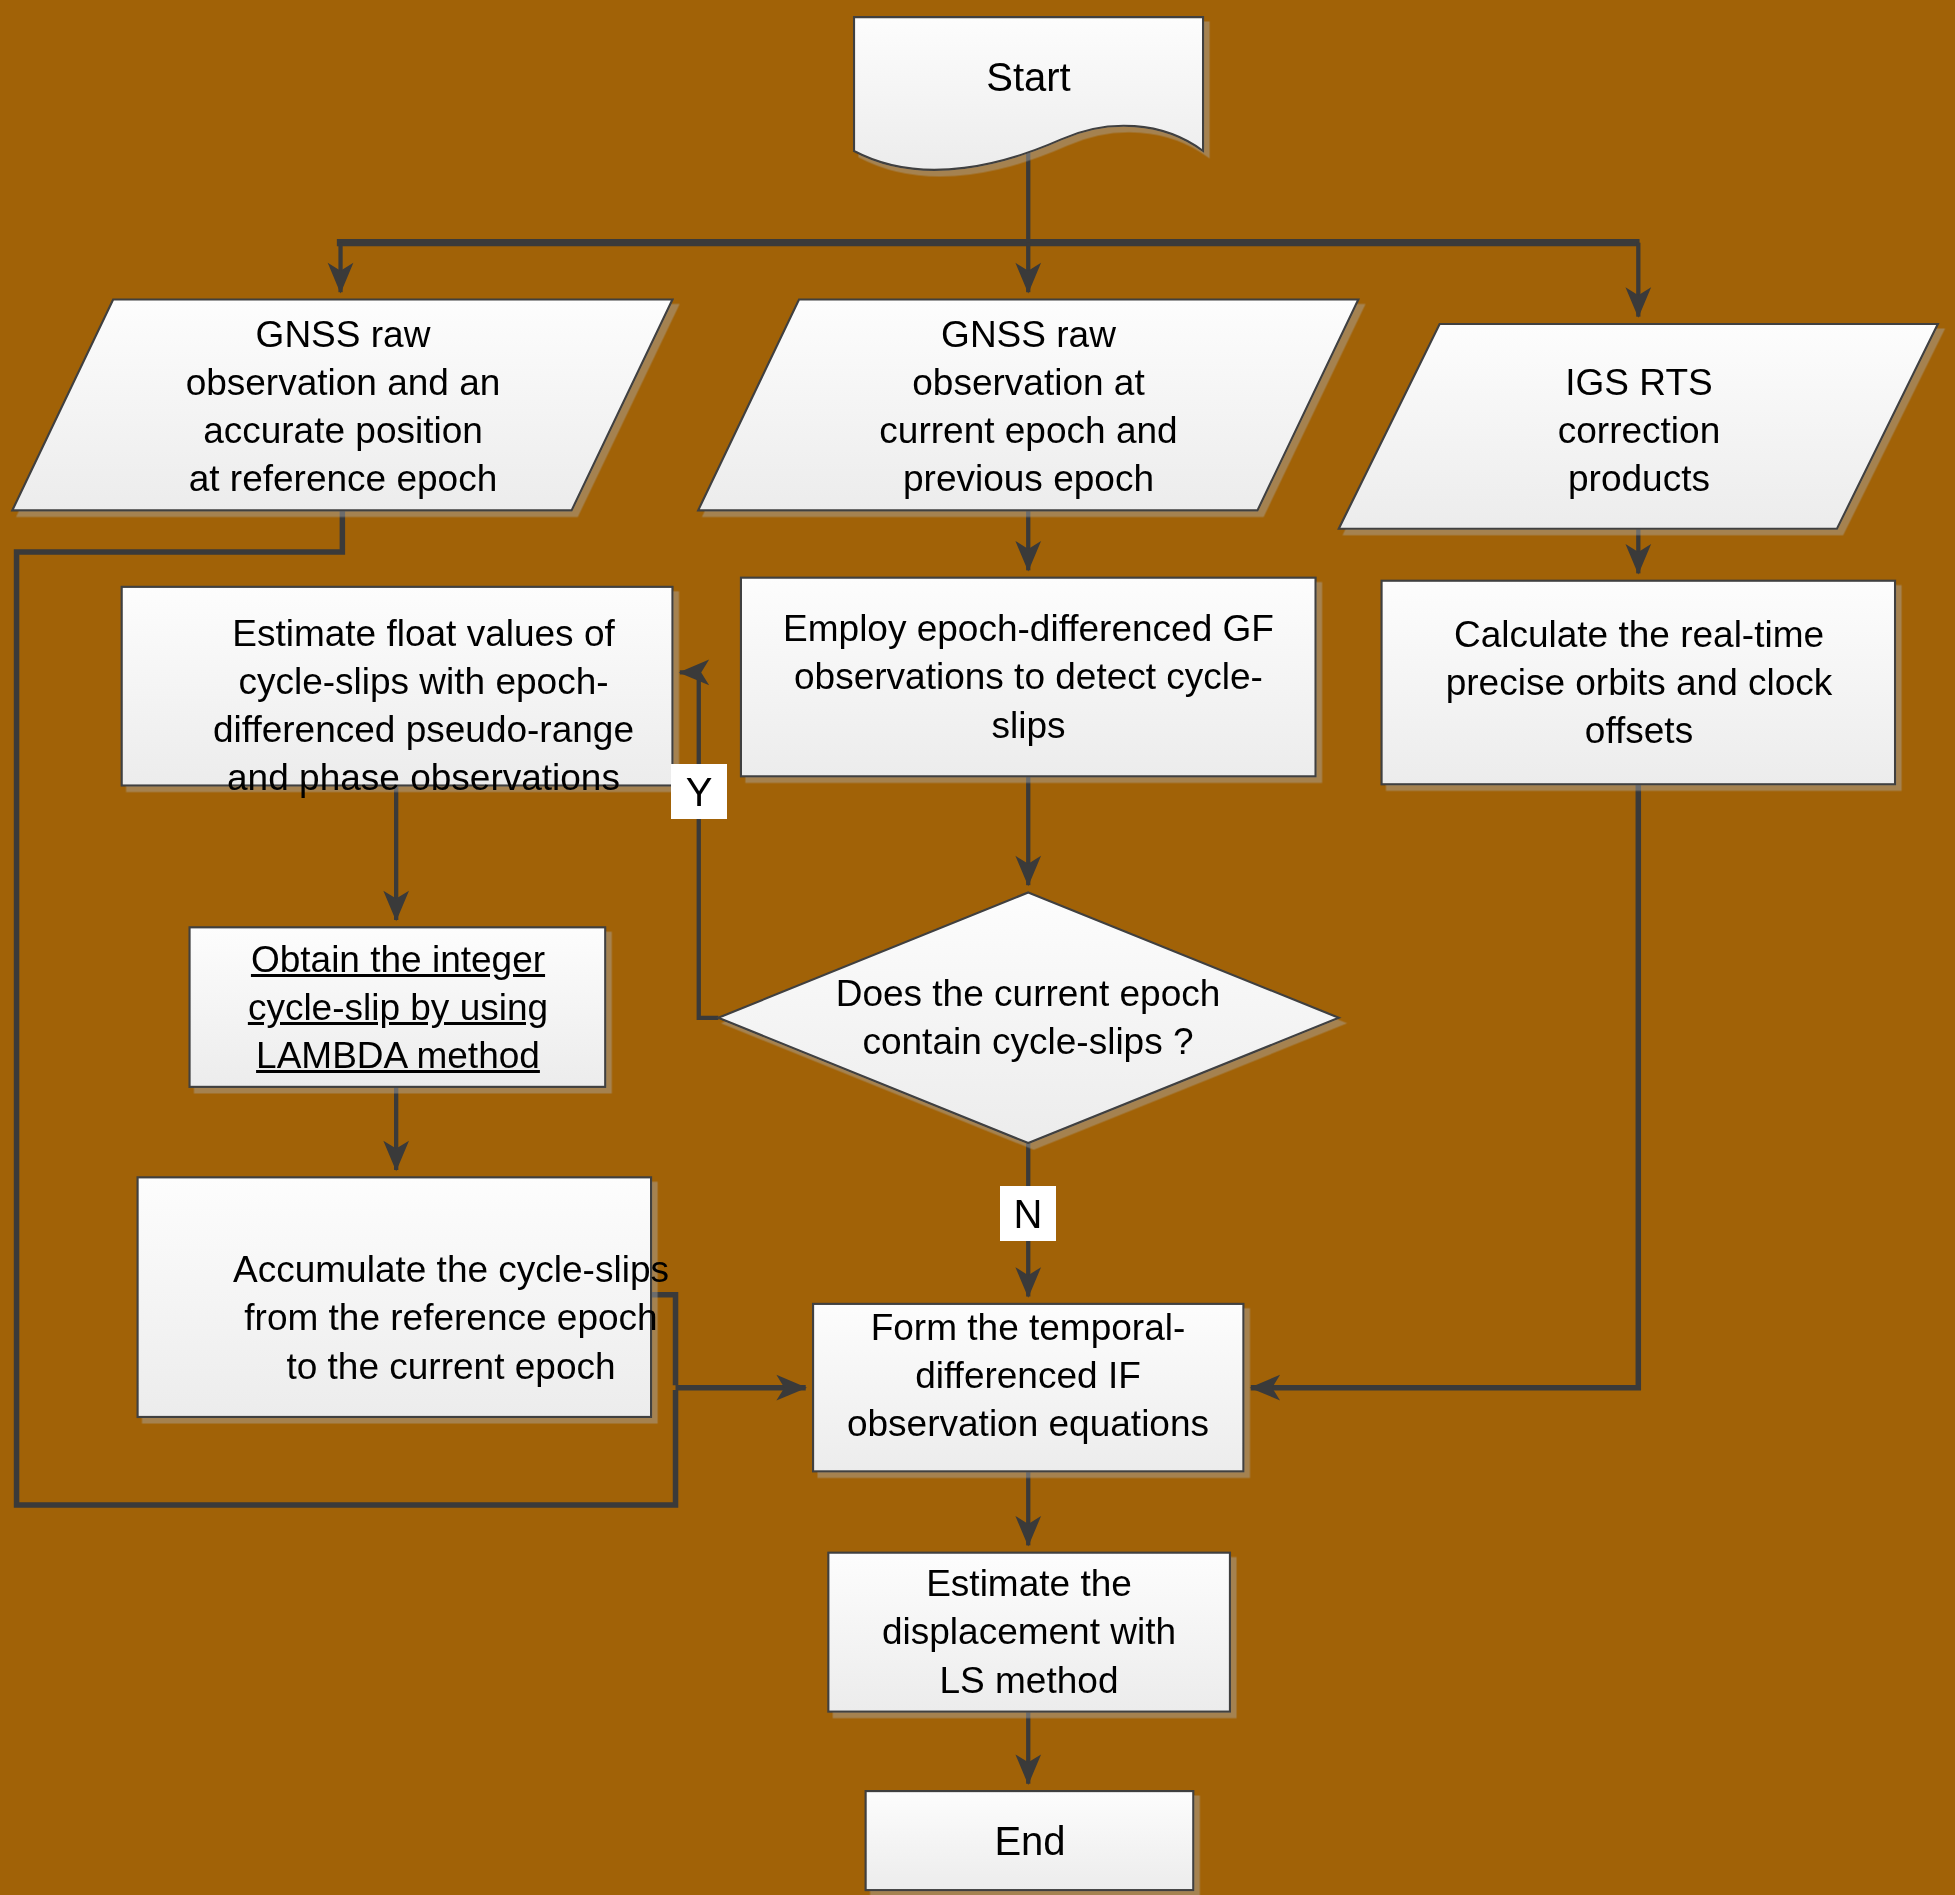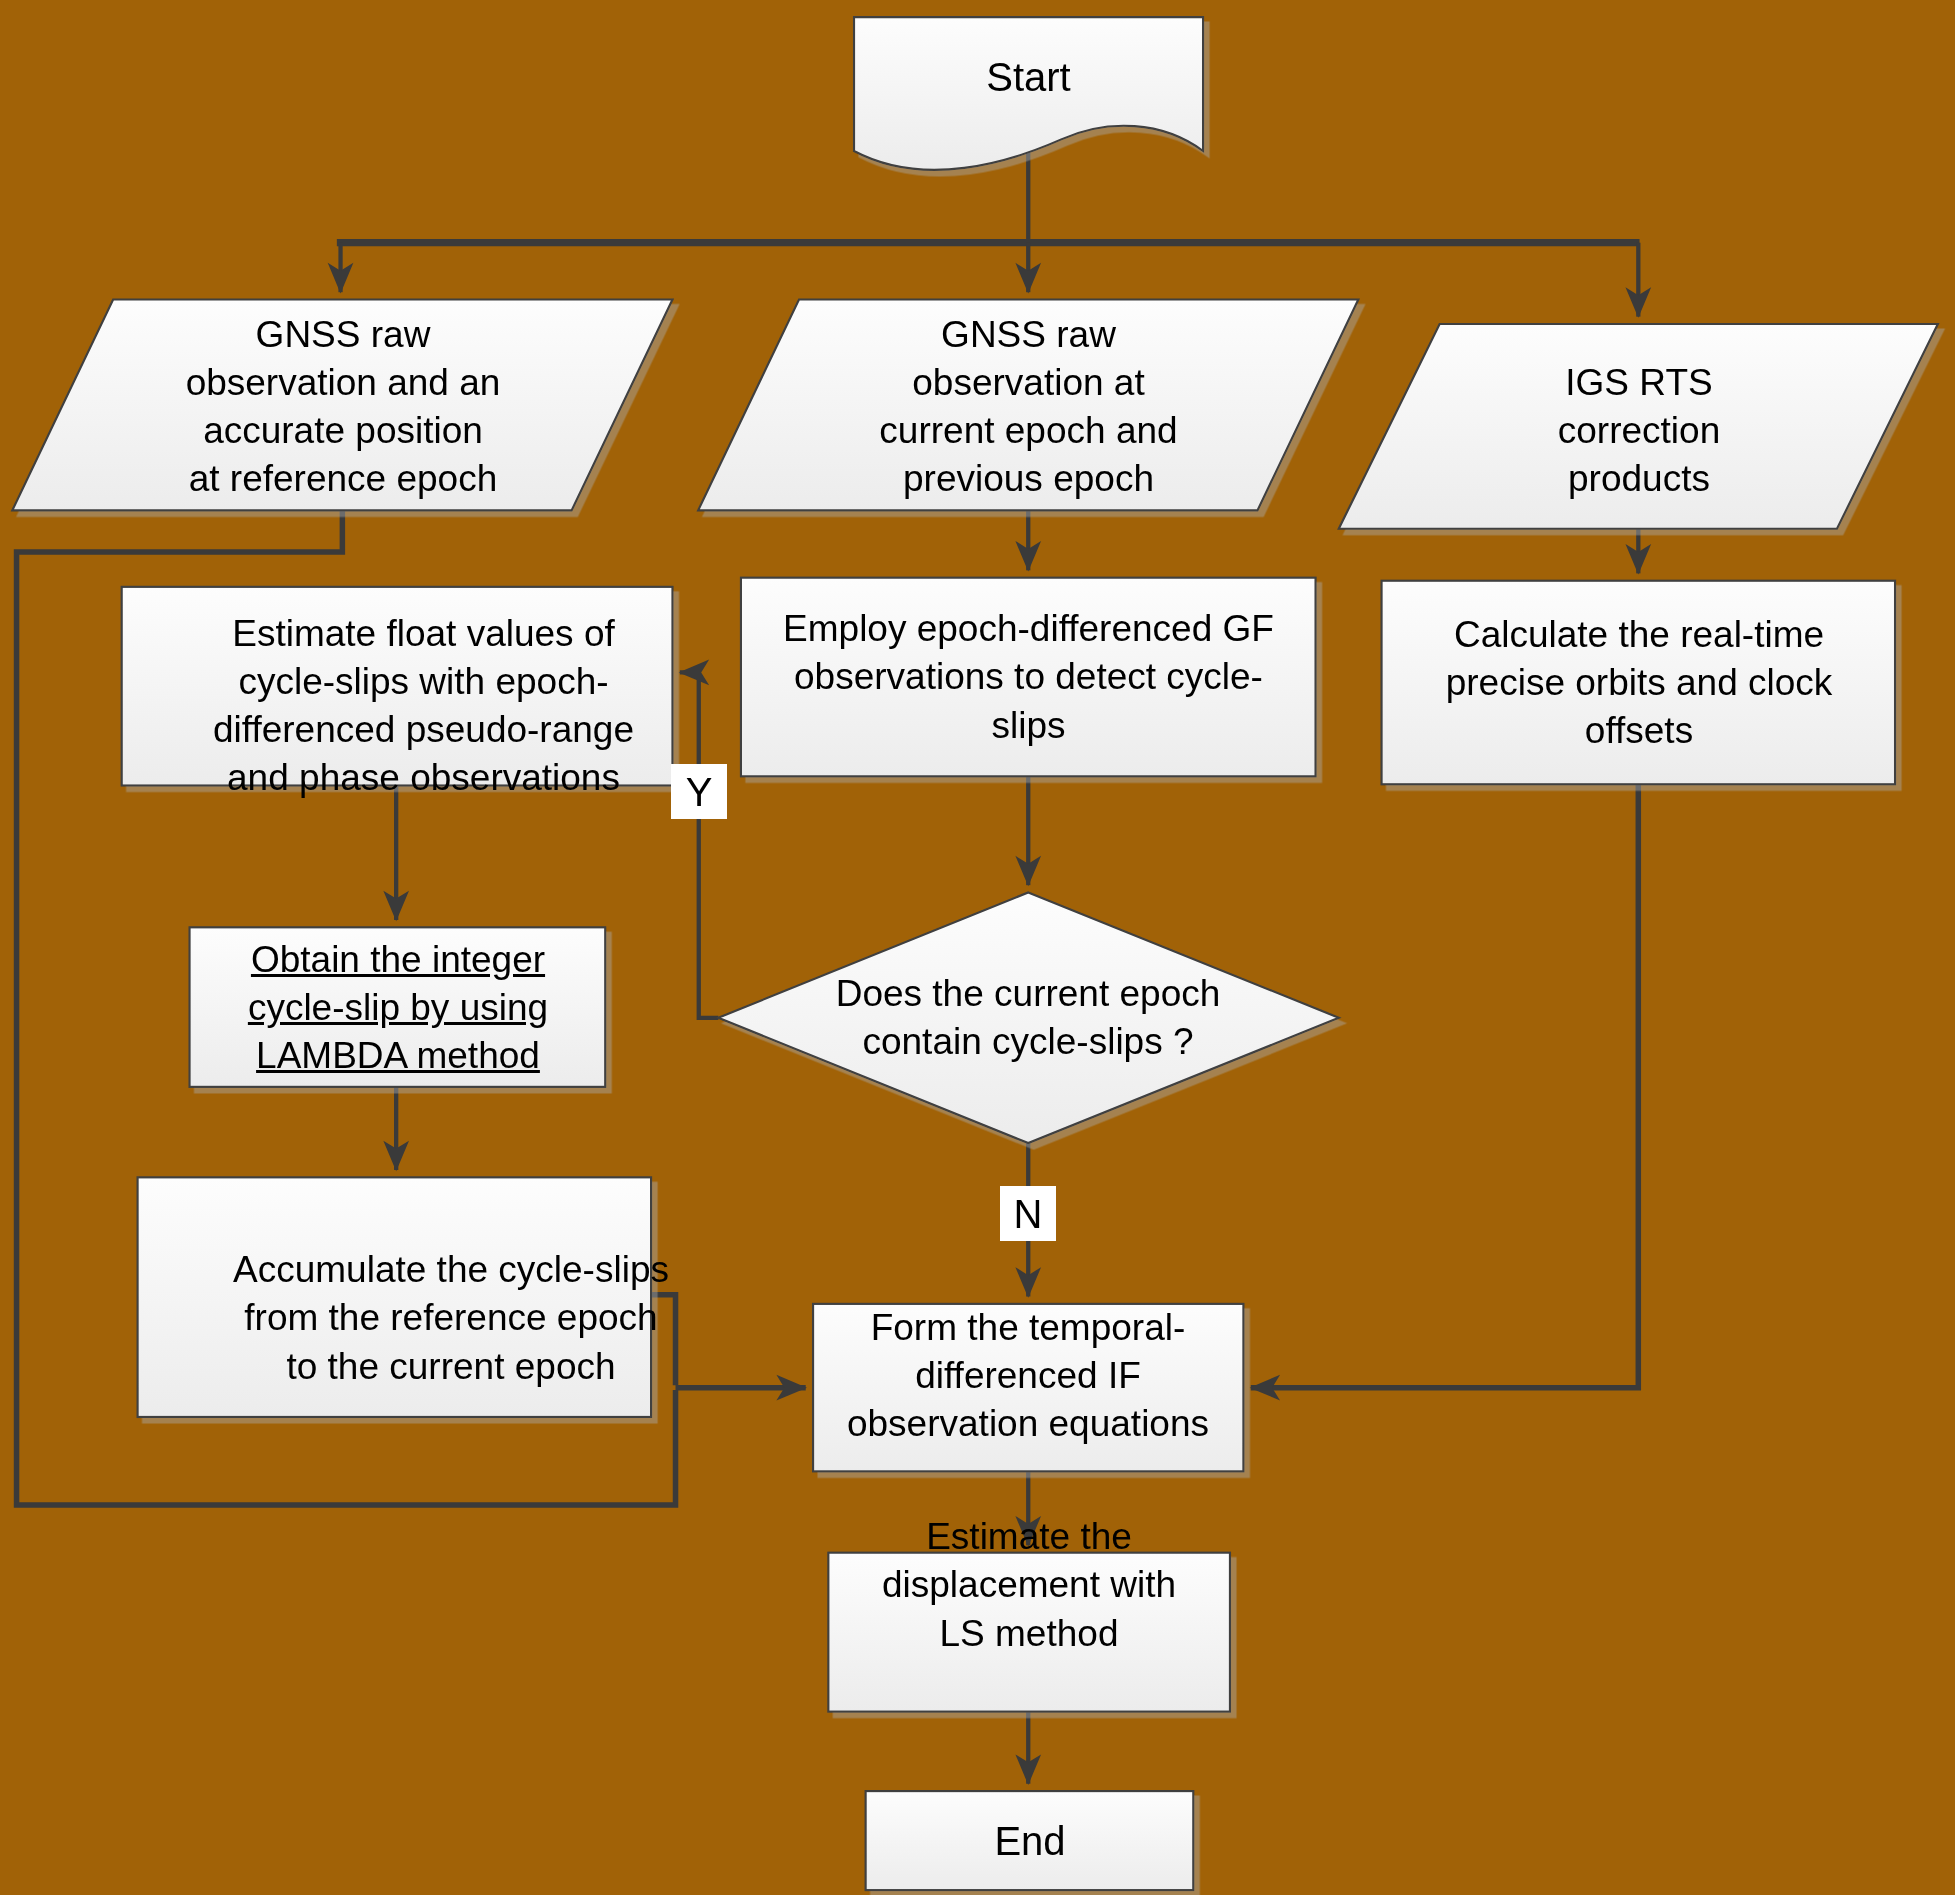--- a/index.html
+++ b/index.html
@@ -124,21 +124,21 @@
 contain cycle-slips ?</div>
 
   <div class="node-label" style="left:147px;top:1178px;width:514px;height:281px;margin-left:47px;">Accumulate the cycle-slips
 from the reference epoch
 to the current epoch</div>
 
   <div class="node-label" style="left:813px;top:1304px;width:430px;height:144px;">Form the temporal-
 differenced IF
 observation equations</div>
 
-  <div class="node-label" style="left:828px;top:1506px;width:402px;height:159px;">Estimate the
+  <div class="node-label" style="left:828px;top:1553px;width:402px;height:159px;">Estimate the
 displacement  with
 LS method</div>
 
   <div class="node-label terminal-label" style="left:866px;top:1791px;width:328px;height:99px;">End</div>
 
   <div class="branch-label" style="left:671px;top:764px;width:56px;height:55px;">Y</div>
 
   <div class="branch-label" style="left:1000px;top:1186px;width:56px;height:55px;">N</div>
 
 </div>

